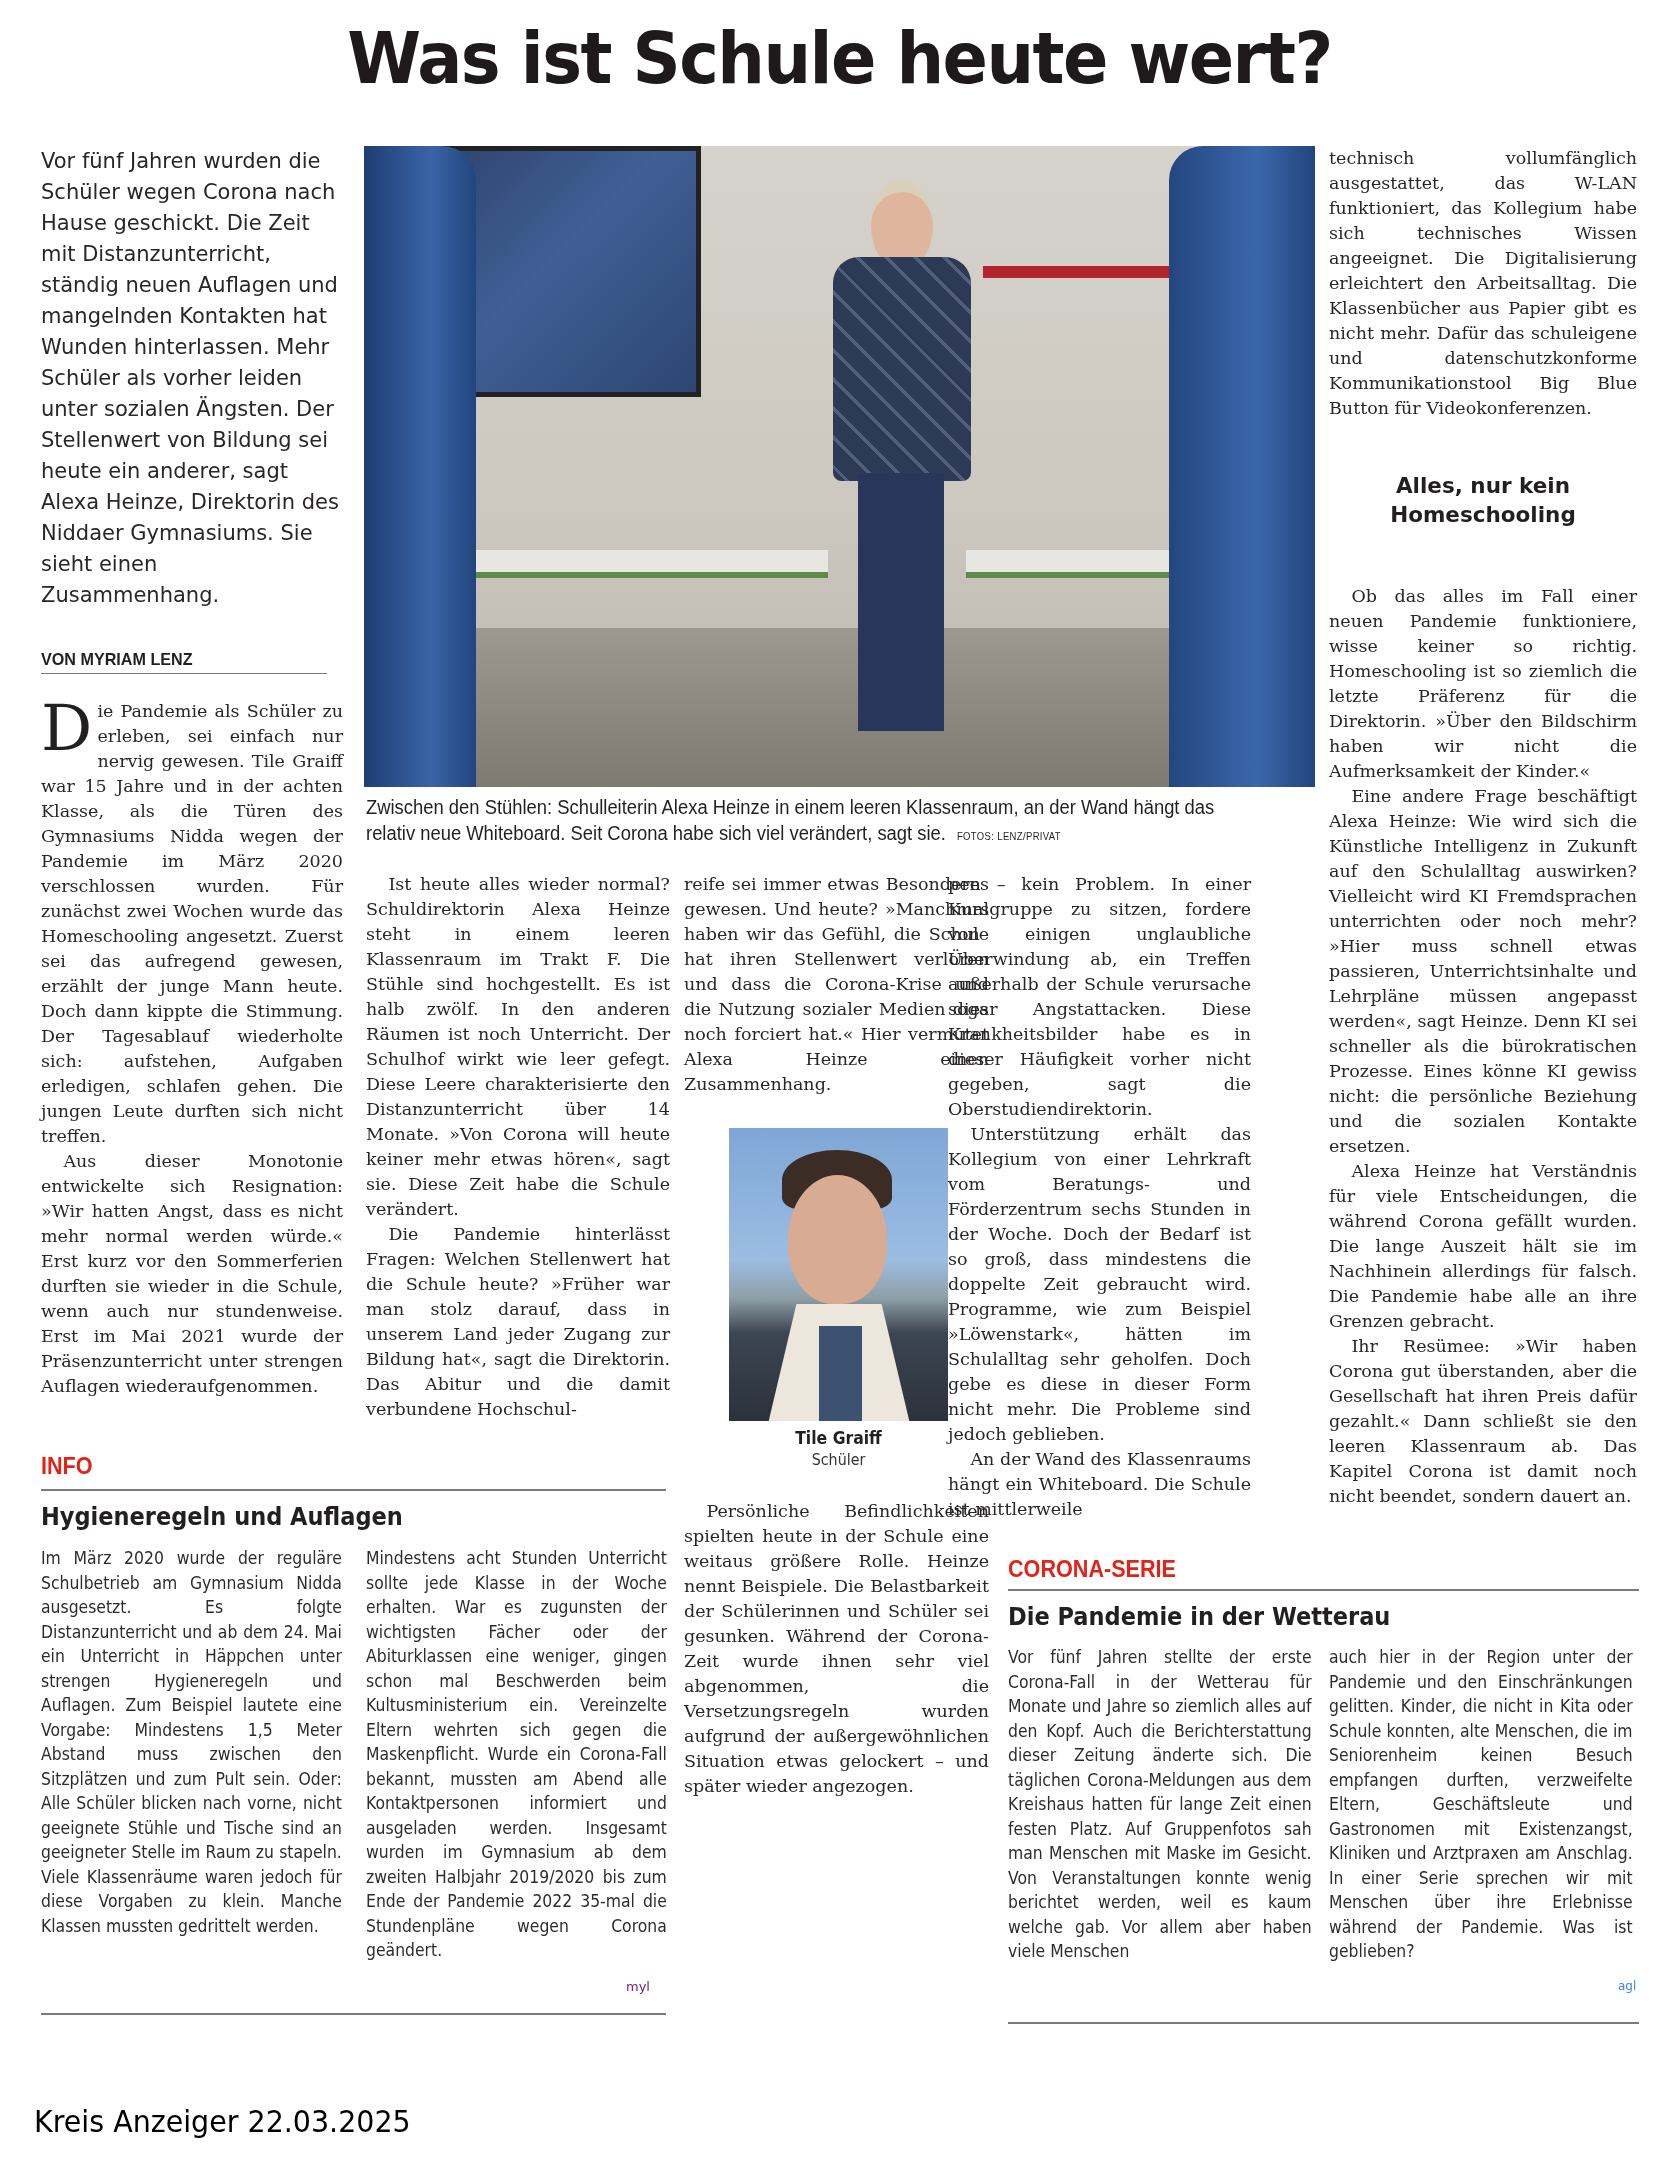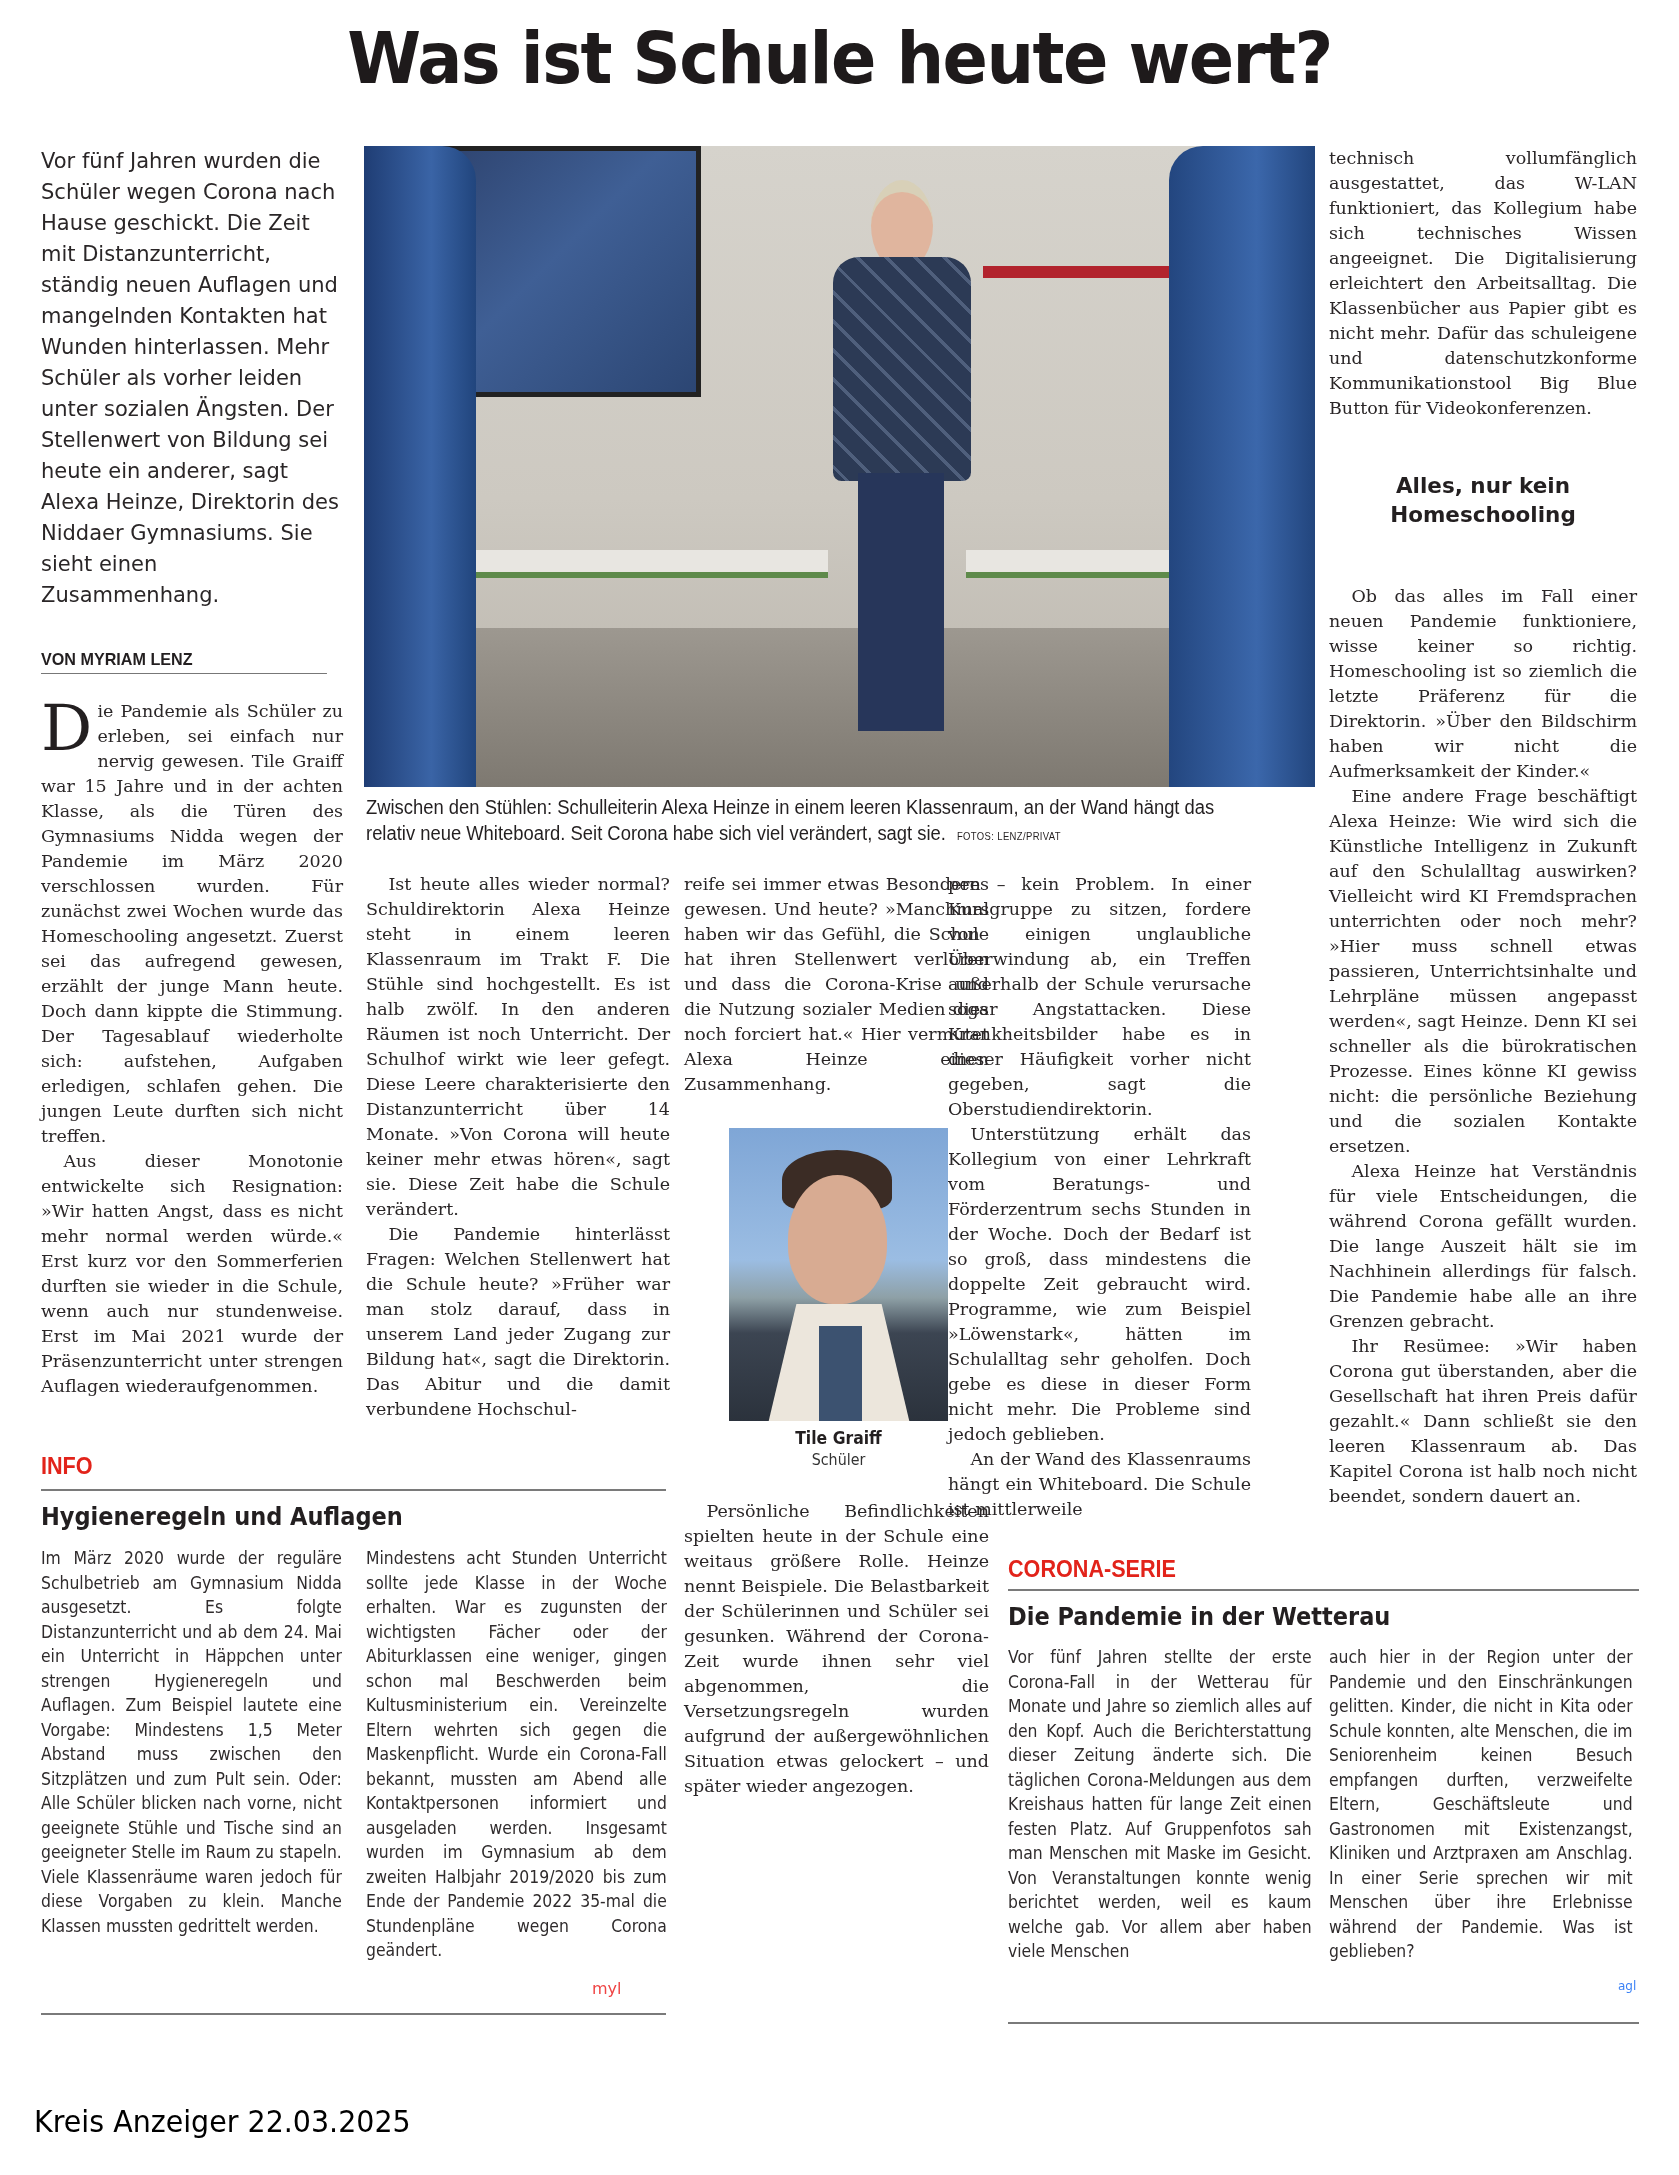--- a/index.html
+++ b/index.html
@@ -46,21 +46,21 @@
   
   .kicker{font-family:"Liberation Sans",sans-serif;font-weight:bold;color:#e2231a;font-size:24px;transform:scaleX(0.9);transform-origin:left;}
   .rule{height:1.7px;background:#7a7a7a;}
   .boxhead{font-family:"DejaVu Sans",sans-serif;font-weight:bold;font-size:25px;transform:scaleX(0.9);transform-origin:left;}
   .boxtext{font-family:"DejaVu Sans",sans-serif;font-size:17px;line-height:24.5px;text-align:justify;color:#2f2b2c;transform:scaleX(0.92);transform-origin:left;}
   #info-kicker{left:41px;top:1452px;}
   #info-rule{left:41px;top:1489px;width:625px;}
   #info-head{left:41px;top:1502px;width:688px;}
   #info-t1{left:41px;top:1546px;width:327px;}
   #info-t2{left:366px;top:1546px;width:327px;}
-  #info-sig{left:592px;top:1979px;font-family:"DejaVu Sans",sans-serif;font-size:16px;color:#ef4444;}
+  #info-sig{left:626px;top:1979px;font-family:"DejaVu Sans",sans-serif;font-size:13px;color:#701a75;}
   #info-bottom{left:41px;top:2013px;width:625px;}
   #series-kicker{left:1008px;top:1555px;}
   #series-rule{left:1008px;top:1589px;width:631px;}
   #series-head{left:1008px;top:1602px;width:688px;}
   #series-t1{left:1008px;top:1645px;width:330px;}
   #series-t2{left:1329px;top:1645px;width:330px;}
   #series-sig{left:1618px;top:1979px;font-family:"DejaVu Sans",sans-serif;font-size:12px;color:#3b82f6;}
   #series-bottom{left:1008px;top:2022px;width:631px;}
   #source{left:34px;top:2104px;font-family:"DejaVu Sans",sans-serif;font-size:30px;color:#000;transform:scaleX(0.95);transform-origin:left;}
 </style>
@@ -127,21 +127,21 @@
 </div>
 
 <div id="col5top" class="abs body-col">
   <p class="first">technisch vollumfänglich ausgestattet, das W-LAN funktioniert, das Kollegium habe sich technisches Wissen angeeignet. Die Digitalisierung erleichtert den Arbeitsalltag. Die Klassenbücher aus Papier gibt es nicht mehr. Dafür das schuleigene und datenschutzkonforme Kommunikationstool Big Blue Button für Videokonferenzen.</p>
 </div>
 <div id="subhead" class="abs">Alles, nur kein Homeschooling</div>
 <div id="col5b" class="abs body-col">
   <p>Ob das alles im Fall einer neuen Pandemie funktioniere, wisse keiner so richtig. Homeschooling ist so ziemlich die letzte Präferenz für die Direktorin. »Über den Bildschirm haben wir nicht die Aufmerksamkeit der Kinder.«</p>
   <p>Eine andere Frage beschäftigt Alexa Heinze: Wie wird sich die Künstliche Intelligenz in Zukunft auf den Schulalltag auswirken? Vielleicht wird KI Fremdsprachen unterrichten oder noch mehr? »Hier muss schnell etwas passieren, Unterrichtsinhalte und Lehrpläne müssen angepasst werden«, sagt Heinze. Denn KI sei schneller als die bürokratischen Prozesse. Eines könne KI gewiss nicht: die persönliche Beziehung und die sozialen Kontakte ersetzen.</p>
   <p>Alexa Heinze hat Verständnis für viele Entscheidungen, die während Corona gefällt wurden. Die lange Auszeit hält sie im Nachhinein allerdings für falsch. Die Pandemie habe alle an ihre Grenzen gebracht.</p>
-  <p>Ihr Resümee: »Wir haben Corona gut überstanden, aber die Gesellschaft hat ihren Preis dafür gezahlt.« Dann schließt sie den leeren Klassenraum ab. Das Kapitel Corona ist halb noch nicht beendet, sondern dauert an.</p>
+  <p>Ihr Resümee: »Wir haben Corona gut überstanden, aber die Gesellschaft hat ihren Preis dafür gezahlt.« Dann schließt sie den leeren Klassenraum ab. Das Kapitel Corona ist damit noch nicht beendet, sondern dauert an.</p>
 </div>
 
 <div id="info-kicker" class="abs kicker" style="color: rgb(226, 35, 26);">INFO</div>
 <div id="info-rule" class="abs rule"></div>
 <div id="info-head" class="abs boxhead">Hygieneregeln und Auflagen</div>
 <div id="info-t1" class="abs boxtext">Im März 2020 wurde der reguläre Schulbetrieb am Gymnasium Nidda ausgesetzt. Es folgte Distanzunterricht und ab dem 24. Mai ein Unterricht in Häppchen unter strengen Hygieneregeln und Auflagen. Zum Beispiel lautete eine Vorgabe: Mindestens 1,5 Meter Abstand muss zwischen den Sitzplätzen und zum Pult sein. Oder: Alle Schüler blicken nach vorne, nicht geeignete Stühle und Tische sind an geeigneter Stelle im Raum zu stapeln. Viele Klassenräume waren jedoch für diese Vorgaben zu klein. Manche Klassen mussten gedrittelt werden.</div>
 <div id="info-t2" class="abs boxtext">Mindestens acht Stunden Unterricht sollte jede Klasse in der Woche erhalten. War es zugunsten der wichtigsten Fächer oder der Abiturklassen eine weniger, gingen schon mal Beschwerden beim Kultusministerium ein. Vereinzelte Eltern wehrten sich gegen die Maskenpflicht. Wurde ein Corona-Fall bekannt, mussten am Abend alle Kontaktpersonen informiert und ausgeladen werden. Insgesamt wurden im Gymnasium ab dem zweiten Halbjahr 2019/2020 bis zum Ende der Pandemie 2022 35-mal die Stundenpläne wegen Corona geändert.</div>
 <div id="info-sig" class="abs">myl</div>
 <div id="info-bottom" class="abs rule"></div>
 

